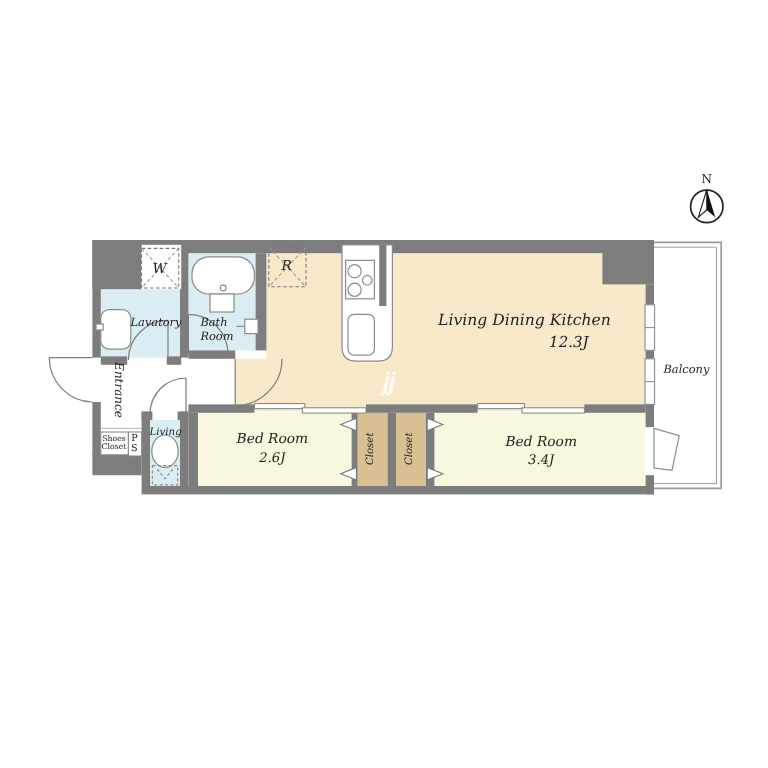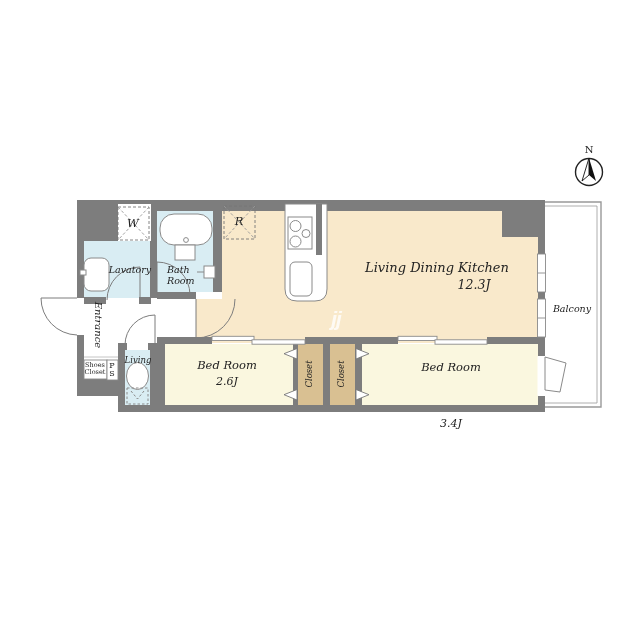--- a/index.html
+++ b/index.html
@@ -180,21 +180,21 @@
   </g>
 </svg>
 
 <div class="lbl" style="left:437px;top:268px;font-size:13px;">Living Dining Kitchen</div>
 <div class="lbl" style="left:437px;top:285px;font-size:12.5px;margin-left:37px;">12.3J</div>
 
 <div class="lbl" style="left:227px;top:366px;font-size:11.5px;">Bed Room</div>
 <div class="lbl" style="left:227px;top:382px;font-size:11px;">2.6J</div>
 
 <div class="lbl" style="left:451px;top:368px;font-size:11.5px;">Bed Room</div>
-<div class="lbl" style="left:451px;top:384px;font-size:11px;margin-top:40px;">3.4J</div>
+<div class="lbl" style="left:451px;top:384px;font-size:11px;">3.4J</div>
 
 <div class="lbl wrap2" style="left:188px;top:276px;font-size:9.5px;width:42px;">Bath Room</div>
 <div class="lbl" style="left:130px;top:270px;font-size:9.5px;">Lavatory</div>
 <div class="lbl" style="left:138px;top:361px;font-size:8.5px;">Living</div>
 <div class="lbl rot90" style="left:98px;top:325px;font-size:10px;">Entrance</div>
 <div class="lbl" style="left:572px;top:309px;font-size:9.5px;">Balcony</div>
 <div class="lbl rotm90" style="left:310px;top:374px;font-size:8.5px;">Closet</div>
 <div class="lbl rotm90" style="left:342px;top:374px;font-size:8.5px;">Closet</div>
 
 <div class="lbl stack upright" style="left:95px;top:369px;font-size:6.5px;">
@@ -204,17 +204,17 @@
 <div class="lbl stack upright" style="left:112px;top:370px;font-size:8px;">
   <div>P</div>
   <div>S</div>
 </div>
 
 <div class="lbl" style="left:133px;top:224px;font-size:11.5px;">W</div>
 <div class="lbl" style="left:239px;top:222px;font-size:11.5px;">R</div>
 
 <div class="lbl upright" style="left:589px;top:150px;font-size:10px;">N</div>
 
-<div id="watermark" style="left:336px;top:319px;">
+<div id="watermark" style="left:324px;top:319px;">
   <span class="wm-icon">jj</span>
 </div>
 
 </div>
 
 </body></html>

